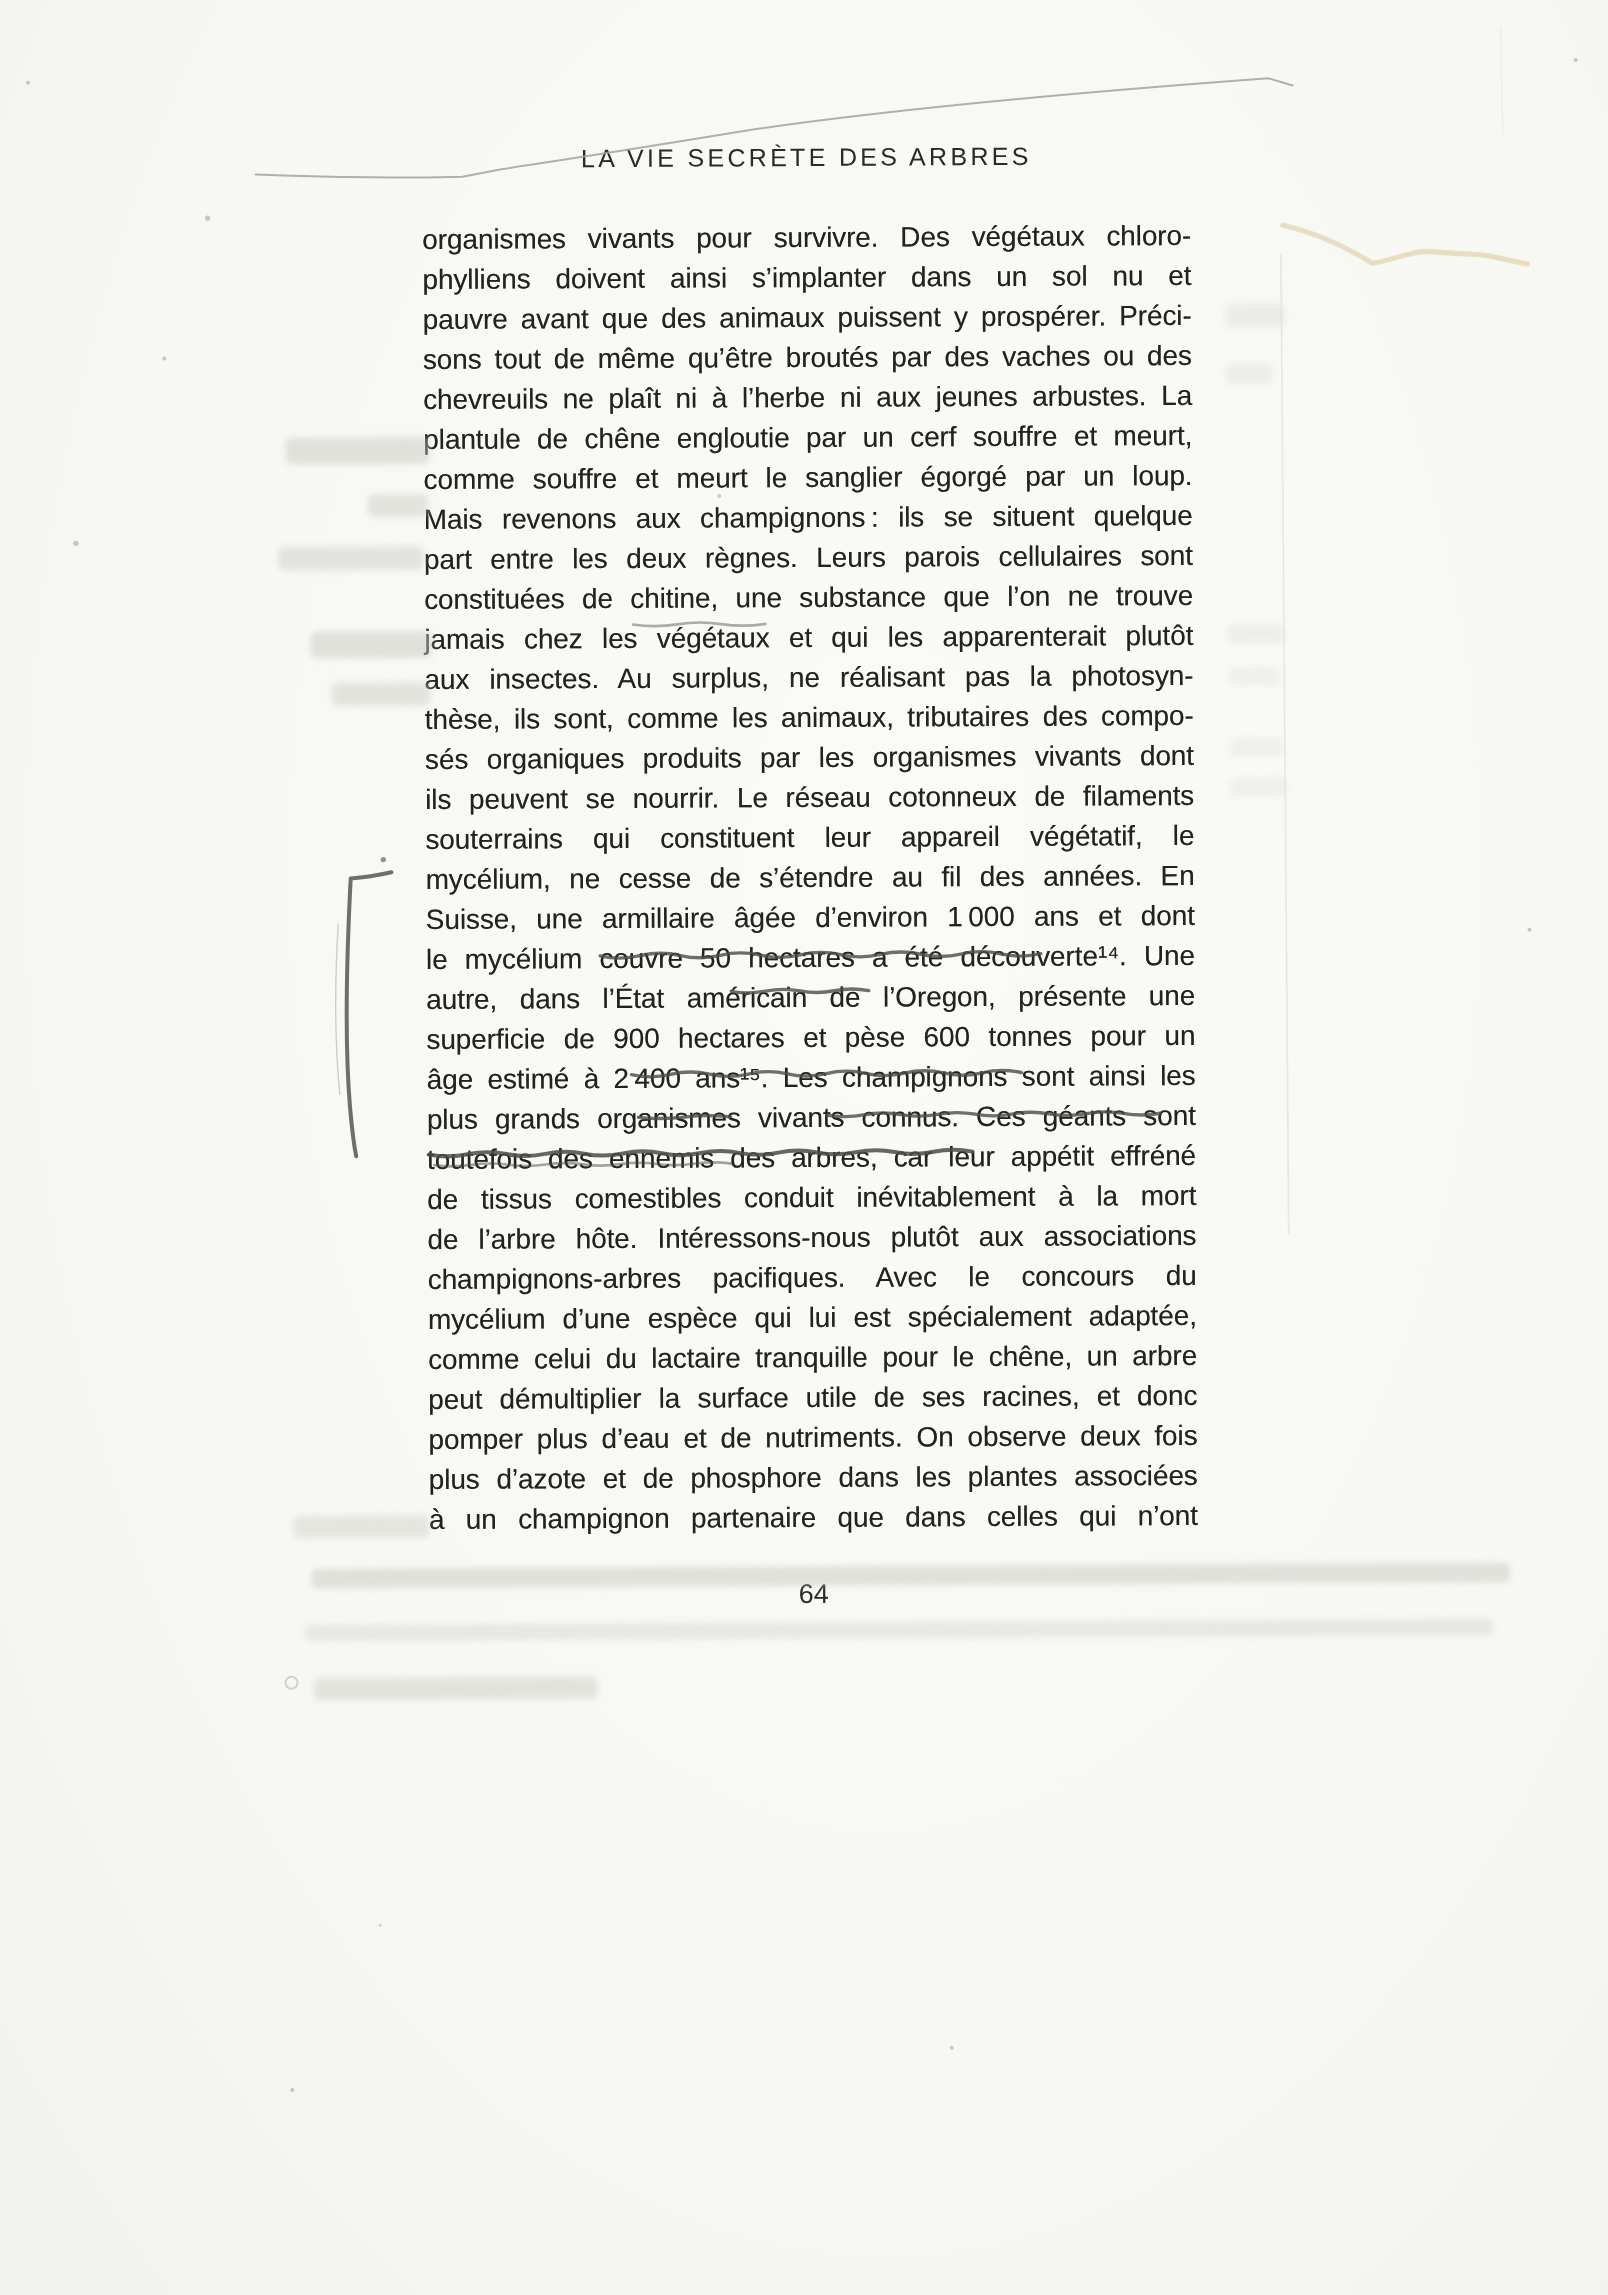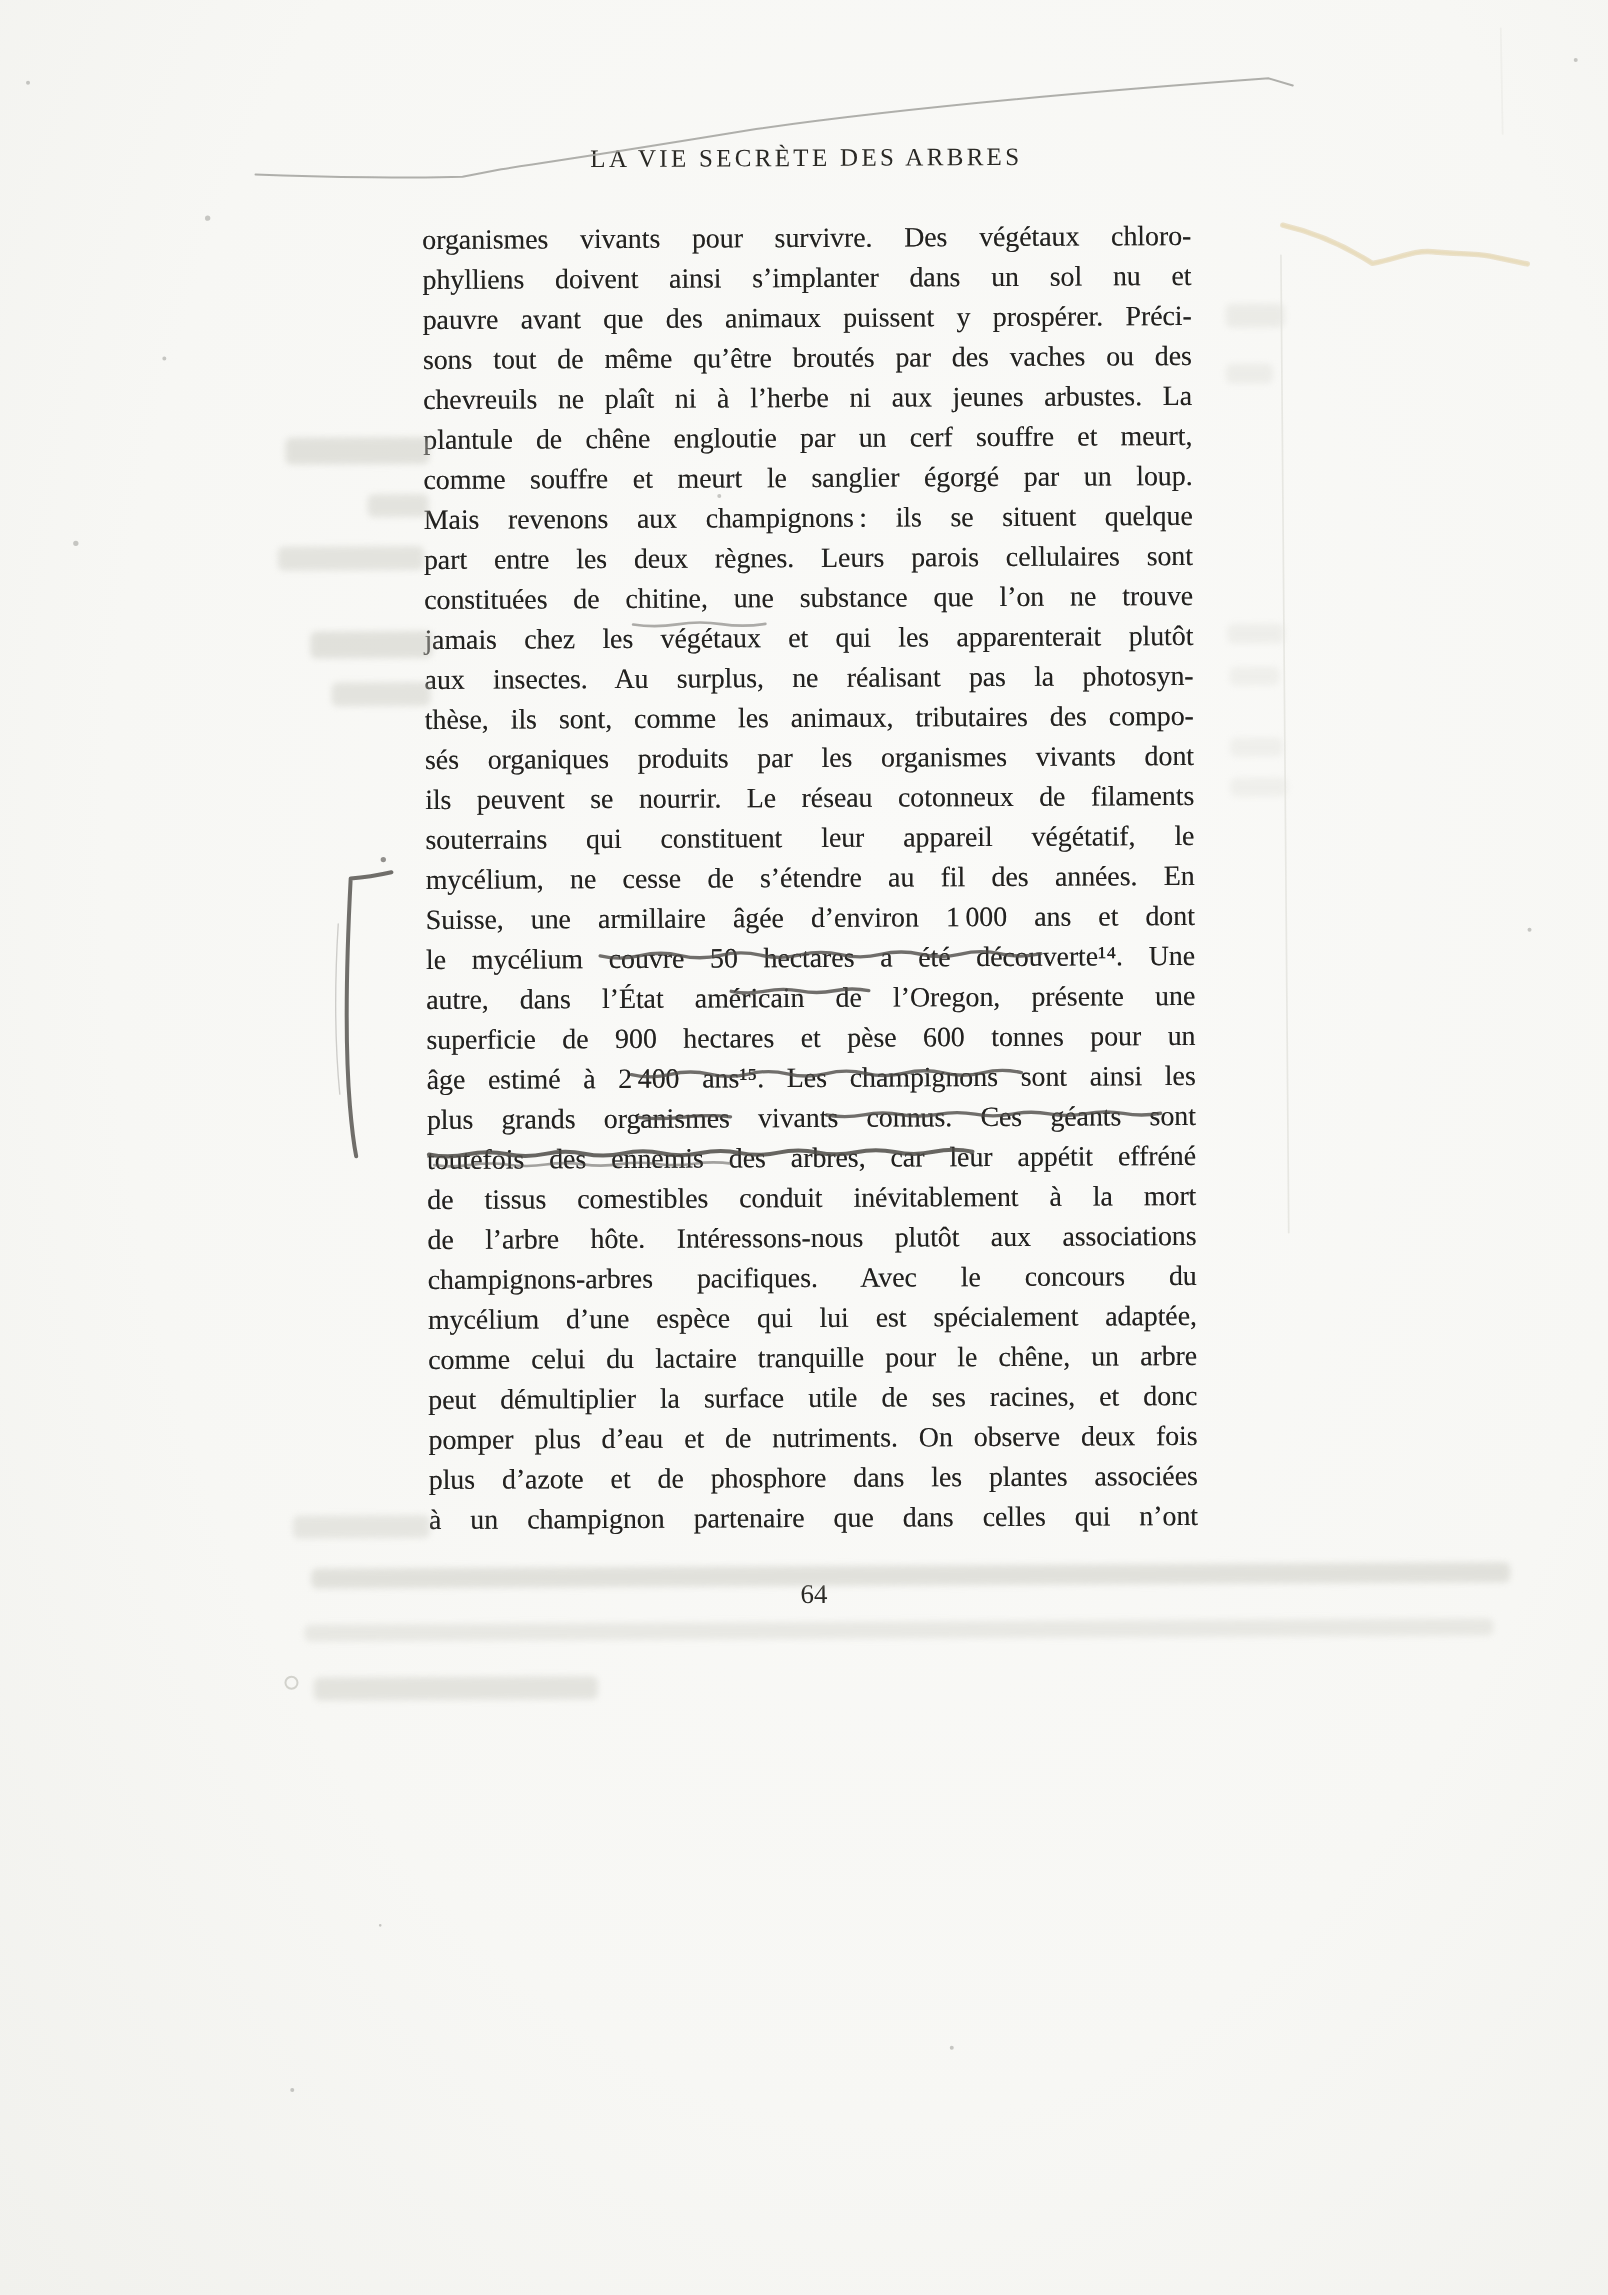--- a/index.html
+++ b/index.html
@@ -1,18 +1,18 @@
 <!DOCTYPE html>
 <html style="font-size:10.7px"><head>
 <meta charset="utf-8">
 <style>
   html,body{margin:0;padding:0;background:#e8e8e6;}
   .page{position:relative;width:1609px;height:2295px;overflow:hidden;
         background:radial-gradient(ellipse at 55% 38%, #fafaf8 0%, #f7f7f4 62%, #f1f1ed 100%);
-        font-family:Liberation Serif, serif;}
+        font-family:Liberation Sans, sans-serif;}
   .sheet{position:absolute;inset:0;transform:rotate(-0.3deg);transform-origin:50% 50%;}
   .running-head{position:absolute;left:427px;top:142px;width:769px;height:31px;
         font-size:25px;line-height:31px;letter-spacing:3.3px;text-align:center;
         color:#2a2925;white-space:nowrap;}
   .textblock{position:absolute;left:427px;top:218px;width:769px;}
   .bline{height:40px;font-size:28px;line-height:40px;letter-spacing:-0.1px;color:#232220;
         text-align:justify;text-align-last:justify;white-space:nowrap;
         text-shadow:0 0 0.4px rgba(30,29,27,0.5);}
   .folio{position:absolute;left:427px;top:1578px;width:769px;height:33px;
         font-size:27px;line-height:33px;text-align:center;color:#2a2925;}

